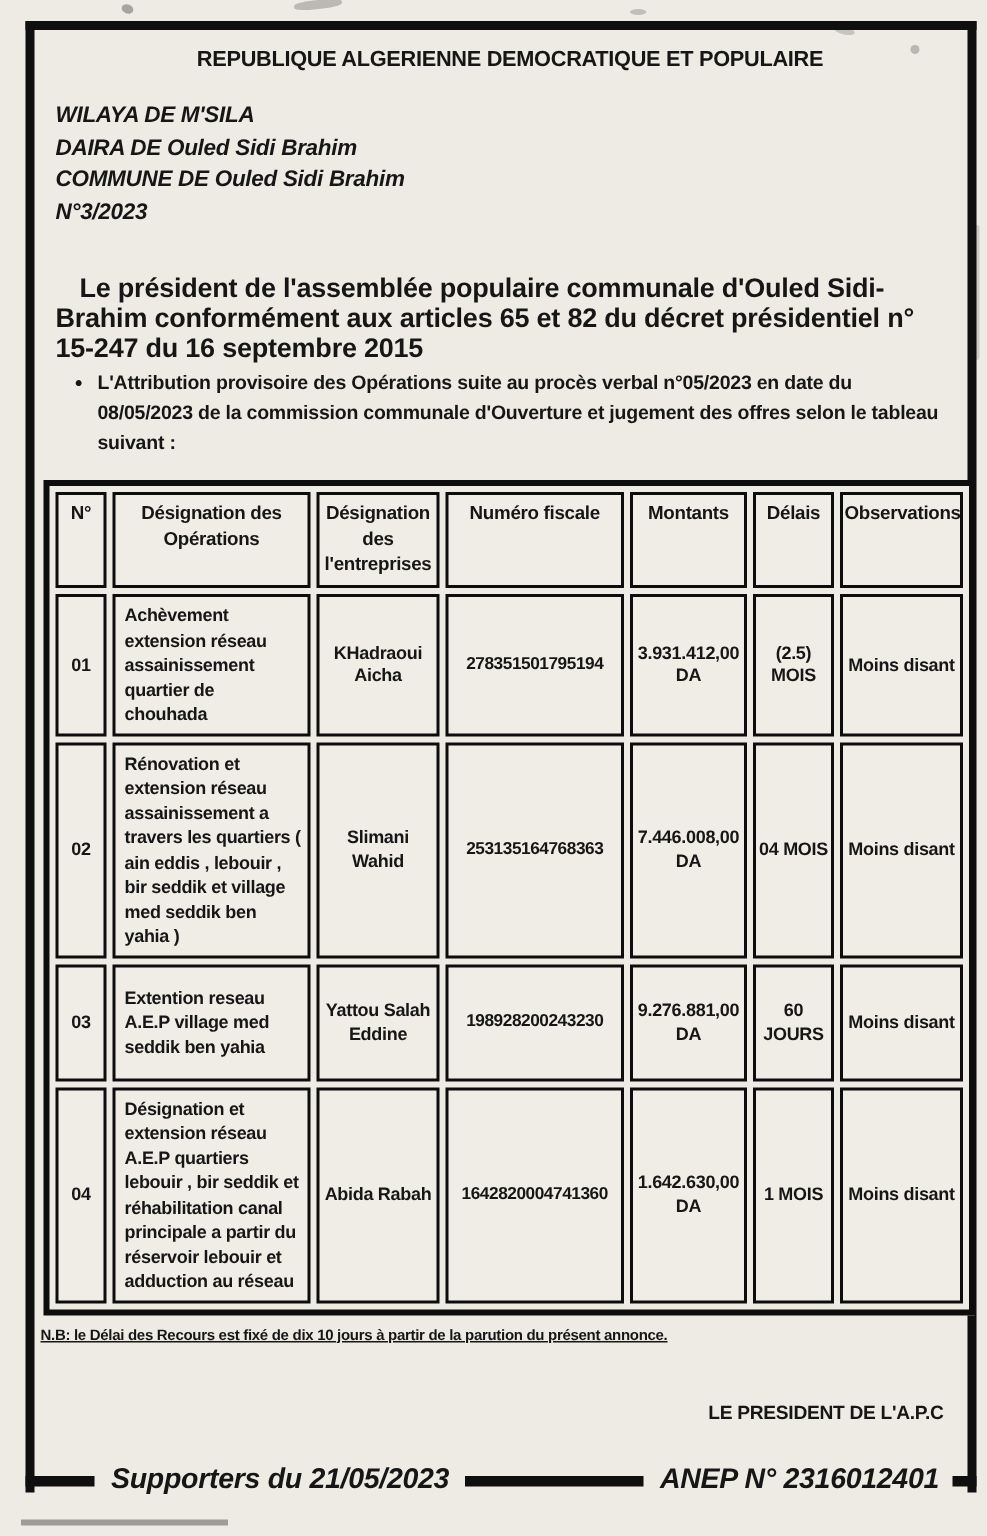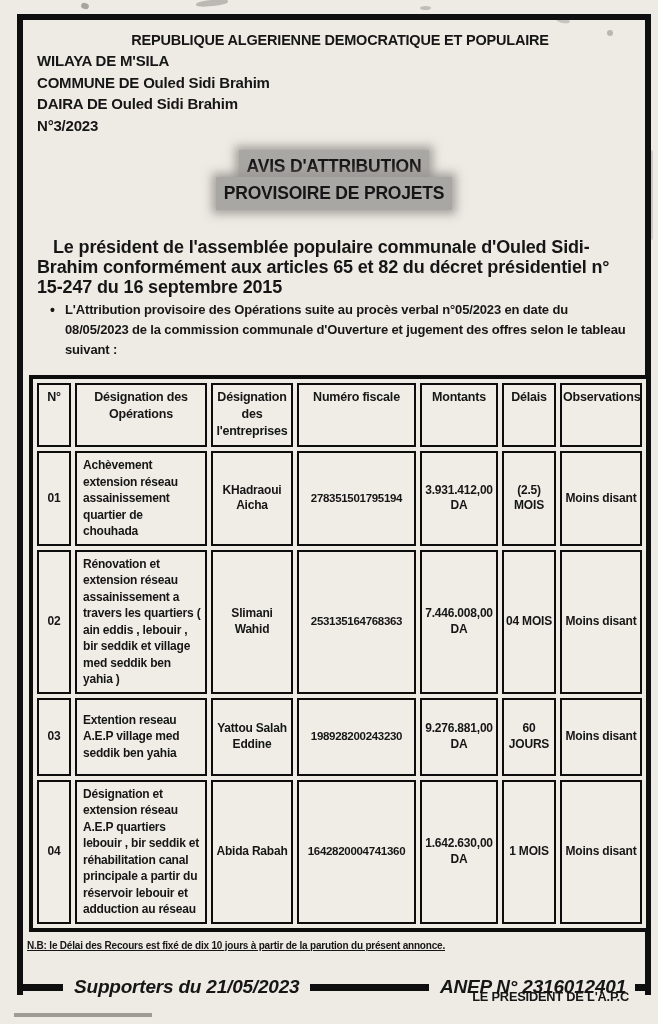--- a/index.html
+++ b/index.html
@@ -39,21 +39,21 @@
 
   .republic {
     margin-top: 12px;
     text-align: center;
     font-weight: 700;
     font-size: 14.5px;
     letter-spacing: -0.2px;
     margin-left: 12px;
   }
 
-  .agency { margin: 2px 0 0 14px; }
+  .agency { margin: 18px 0 0 14px; font-style: italic; }
   .agency-line {
     font-weight: 700;
     font-size: 15px;
     line-height: 21.5px;
     letter-spacing: -0.2px;
   }
 
   .title-wrap { margin-top: 17px; text-align: center; }
   .title-line { line-height: 27px; }
   .hl {
@@ -178,29 +178,25 @@
   <div class="speck sp5"></div>
   <div class="speck sp6"></div>
   <div class="artifact-line"></div>
 
   <div class="frame">
 
     <div class="republic">REPUBLIQUE ALGERIENNE DEMOCRATIQUE ET POPULAIRE</div>
 
     <div class="agency">
       <div class="agency-line">WILAYA DE M'SILA</div>
+      <div class="agency-line">DAIRA DE Ouled Sidi Brahim</div>
       <div class="agency-line">COMMUNE DE Ouled Sidi Brahim</div>
-      <div class="agency-line">DAIRA DE Ouled Sidi Brahim</div>
       <div class="agency-line">N°3/2023</div>
     </div>
 
-    <div class="title-wrap">
-      <div class="title-line"><span class="hl">AVIS D'ATTRIBUTION</span></div>
-      <div class="title-line"><span class="hl">PROVISOIRE DE PROJETS</span></div>
-    </div>
 
     <p class="intro">Le président de l'assemblée populaire communale d'Ouled Sidi-Brahim conformément aux articles 65 et 82 du décret présidentiel n° 15-247 du 16 septembre 2015</p>
 
     <div class="bullet-row">
       <span class="bullet-dot">•</span>
       <span>L'Attribution provisoire des Opérations suite au procès verbal  n°05/2023 en date du 08/05/2023 de la commission  communale d'Ouverture et  jugement des offres selon le tableau suivant :</span>
     </div>
 
     <table class="award">
       <colgroup>

